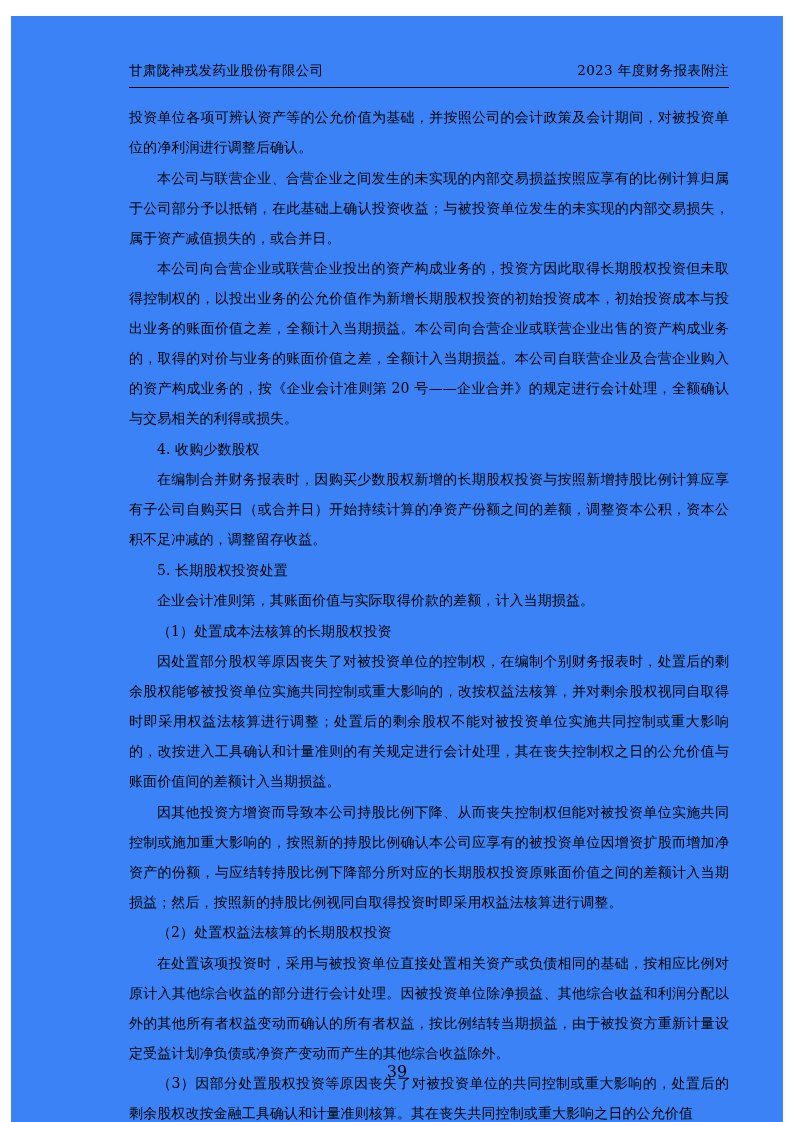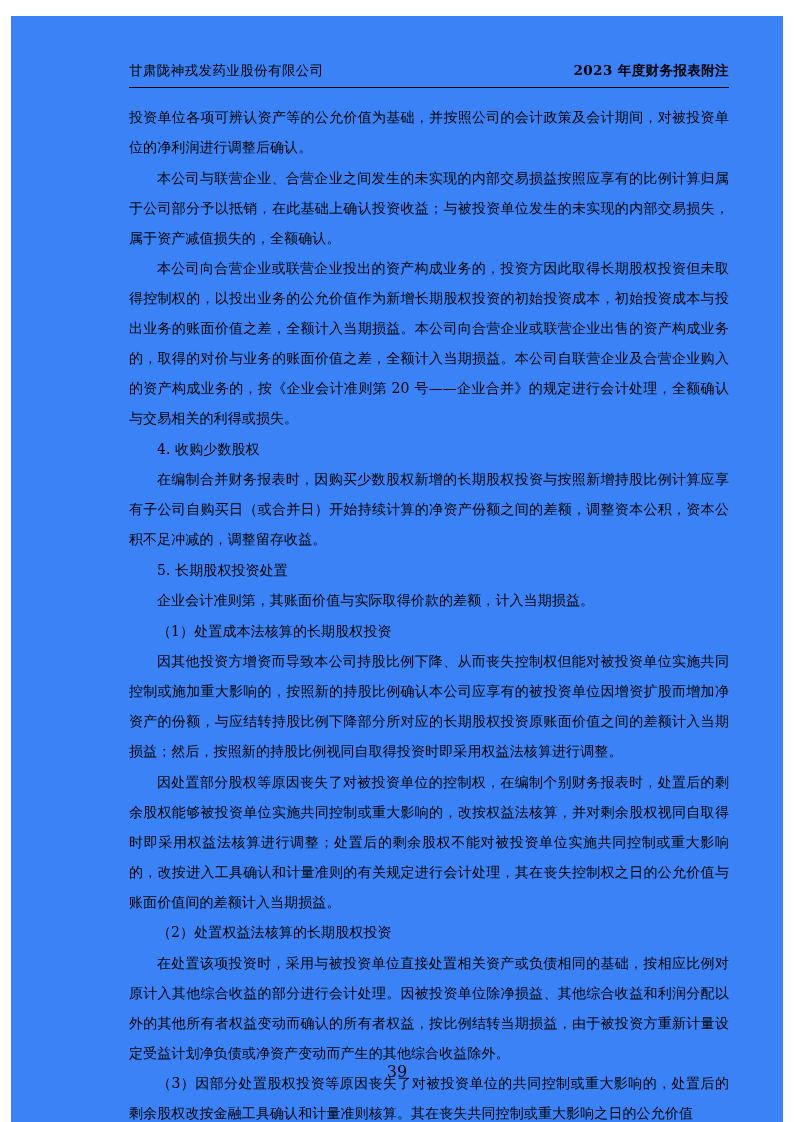--- a/index.html
+++ b/index.html
@@ -32,21 +32,20 @@
     align-items: baseline;
     font-size: 13.5px;
     letter-spacing: 0.4px;
     padding-bottom: 6px;
   }
   .header .left {
     white-space: nowrap;
   }
   .header .right {
     white-space: nowrap;
-    font-weight: bold;
   }
   .header-rule {
     border-bottom: 1px solid #000;
     margin-top: 1px;
     margin-bottom: 14px;
   }
   p {
     margin: 0 0 0.5px 0;
     font-size: 14px;
     line-height: 30px;
@@ -76,29 +75,29 @@
   <div class="content">
 
     <div class="header">
       <div class="left">甘肃陇神戎发药业股份有限公司</div>
       <div class="right">2023 年度财务报表附注</div>
     </div>
     <div class="header-rule"></div>
 
     <div>
       <p class="noindent">投资单位各项可辨认资产等的公允价值为基础，并按照公司的会计政策及会计期间，对被投资单位的净利润进行调整后确认。</p>
-      <p class="indent">本公司与联营企业、合营企业之间发生的未实现的内部交易损益按照应享有的比例计算归属于公司部分予以抵销，在此基础上确认投资收益；与被投资单位发生的未实现的内部交易损失，属于资产减值损失的，全额确认。</p>
+      <p class="indent">本公司与联营企业、合营企业之间发生的未实现的内部交易损益按照应享有的比例计算归属于公司部分予以抵销，在此基础上确认投资收益；与被投资单位发生的未实现的内部交易损失，属于资产减值损失的，或合并日。</p>
       <p class="indent">本公司向合营企业或联营企业投出的资产构成业务的，投资方因此取得长期股权投资但未取得控制权的，以投出业务的公允价值作为新增长期股权投资的初始投资成本，初始投资成本与投出业务的账面价值之差，全额计入当期损益。本公司向合营企业或联营企业出售的资产构成业务的，取得的对价与业务的账面价值之差，全额计入当期损益。本公司自联营企业及合营企业购入的资产构成业务的，按《企业会计准则第 20 号——企业合并》的规定进行会计处理，全额确认与交易相关的利得或损失。</p>
       <p class="indent">4. 收购少数股权</p>
       <p class="indent">在编制合并财务报表时，因购买少数股权新增的长期股权投资与按照新增持股比例计算应享有子公司自购买日（或合并日）开始持续计算的净资产份额之间的差额，调整资本公积，资本公积不足冲减的，调整留存收益。</p>
       <p class="indent">5. 长期股权投资处置</p>
       <p class="indent">企业会计准则第，其账面价值与实际取得价款的差额，计入当期损益。</p>
       <p class="indent">（1）处置成本法核算的长期股权投资</p>
+      <p class="indent">因处置部分股权等原因丧失了对被投资单位的控制权，在编制个别财务报表时，处置后的剩余股权能够被投资单位实施共同控制或重大影响的，改按权益法核算，并对剩余股权视同自取得时即采用权益法核算进行调整；处置后的剩余股权不能对被投资单位实施共同控制或重大影响的，改按进入工具确认和计量准则的有关规定进行会计处理，其在丧失控制权之日的公允价值与账面价值间的差额计入当期损益。</p>
       <p class="indent">因其他投资方增资而导致本公司持股比例下降、从而丧失控制权但能对被投资单位实施共同控制或施加重大影响的，按照新的持股比例确认本公司应享有的被投资单位因增资扩股而增加净资产的份额，与应结转持股比例下降部分所对应的长期股权投资原账面价值之间的差额计入当期损益；然后，按照新的持股比例视同自取得投资时即采用权益法核算进行调整。</p>
-      <p class="indent">因处置部分股权等原因丧失了对被投资单位的控制权，在编制个别财务报表时，处置后的剩余股权能够被投资单位实施共同控制或重大影响的，改按权益法核算，并对剩余股权视同自取得时即采用权益法核算进行调整；处置后的剩余股权不能对被投资单位实施共同控制或重大影响的，改按进入工具确认和计量准则的有关规定进行会计处理，其在丧失控制权之日的公允价值与账面价值间的差额计入当期损益。</p>
       <p class="indent">（2）处置权益法核算的长期股权投资</p>
       <p class="indent">在处置该项投资时，采用与被投资单位直接处置相关资产或负债相同的基础，按相应比例对原计入其他综合收益的部分进行会计处理。因被投资单位除净损益、其他综合收益和利润分配以外的其他所有者权益变动而确认的所有者权益，按比例结转当期损益，由于被投资方重新计量设定受益计划净负债或净资产变动而产生的其他综合收益除外。</p>
       <p class="indent">（3）因部分处置股权投资等原因丧失了对被投资单位的共同控制或重大影响的，处置后的剩余股权改按金融工具确认和计量准则核算。其在丧失共同控制或重大影响之日的公允价值</p>
     </div>
 
   </div>
 
   <div class="page-number">39</div>
 </div>
 

